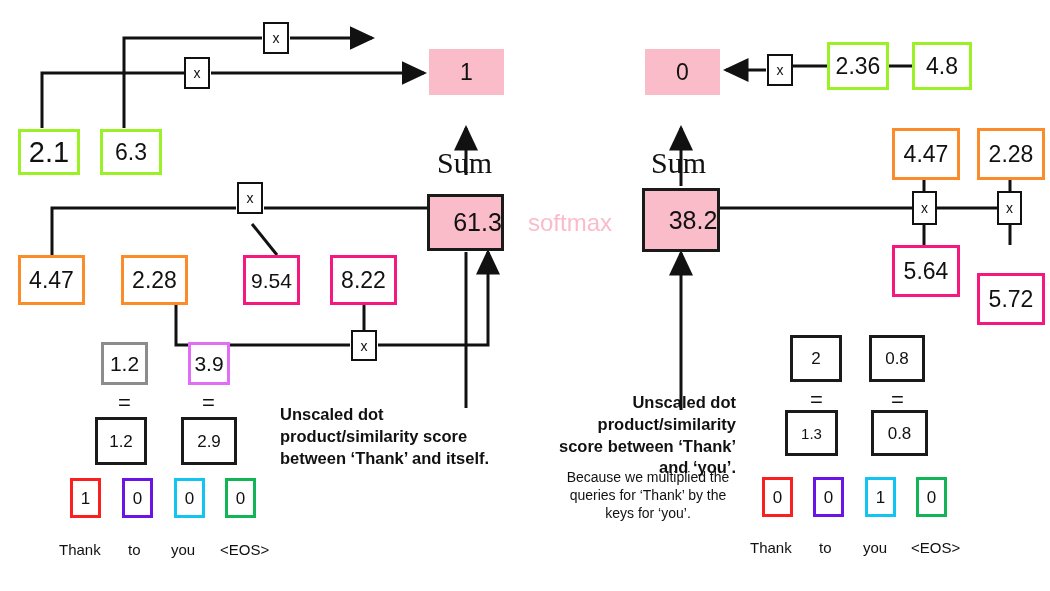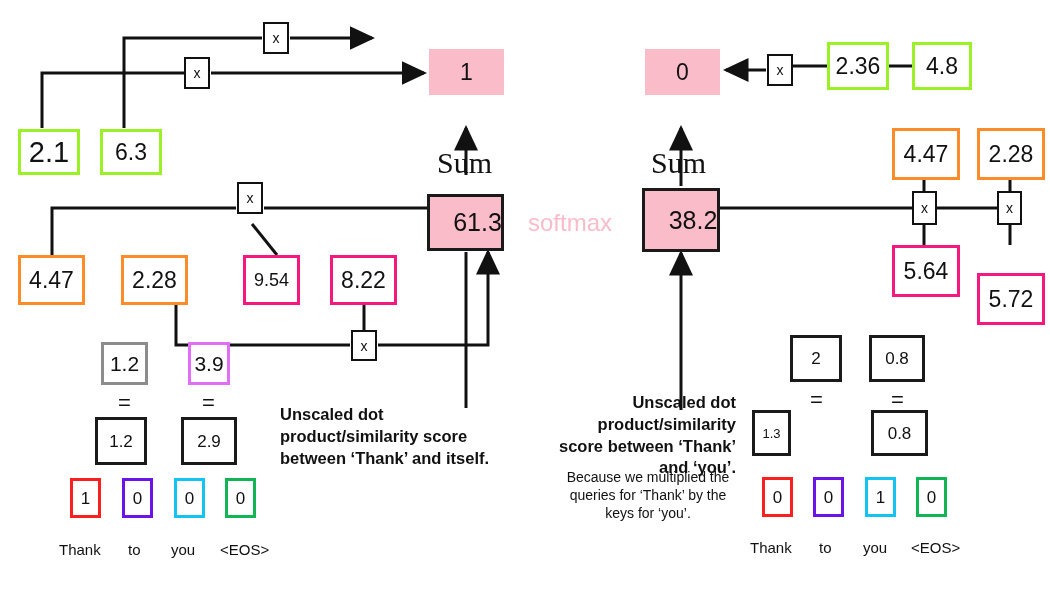--- a/index.html
+++ b/index.html
@@ -109,21 +109,21 @@
 
   <div class="box bx-pinkfill-outline" style="left:427px;top:194px;width:77px;height:57px;font-size:25px;">61.3</div>
 
   <div class="softmax" style="left:528px;top:209px;">softmax</div>
 
   <div class="mult" style="left:237px;top:182px;width:26px;height:32px;">x</div>
 
   <div class="box bx-orange" style="left:18px;top:255px;width:67px;height:50px;font-size:23px;">4.47</div>
   <div class="box bx-orange" style="left:121px;top:255px;width:67px;height:50px;font-size:23px;">2.28</div>
 
-  <div class="box bx-magenta" style="left:243px;top:255px;width:57px;height:50px;font-size:18px;">9.54</div>
+  <div class="box bx-magenta" style="left:243px;top:255px;width:57px;height:50px;font-size:21px;">9.54</div>
   <div class="box bx-magenta" style="left:330px;top:255px;width:67px;height:50px;font-size:23px;">8.22</div>
 
   <div class="mult" style="left:351px;top:330px;width:26px;height:31px;">x</div>
 
   <div class="box bx-gray" style="left:101px;top:342px;width:47px;height:43px;font-size:21px;">1.2</div>
   <div class="box bx-violet" style="left:188px;top:342px;width:42px;height:43px;font-size:21px;">3.9</div>
 
   <div class="eqsign" style="left:118px;top:390px;">=</div>
   <div class="eqsign" style="left:202px;top:390px;">=</div>
 
@@ -161,21 +161,21 @@
 
   <div class="box bx-magenta" style="left:892px;top:245px;width:68px;height:52px;font-size:23px;">5.64</div>
   <div class="box bx-magenta" style="left:977px;top:245px;width:68px;height:52px;font-size:23px;margin-top:28px;">5.72</div>
 
   <div class="box bx-black" style="left:790px;top:335px;width:52px;height:47px;font-size:17px;">2</div>
   <div class="box bx-black" style="left:869px;top:335px;width:56px;height:47px;font-size:17px;">0.8</div>
 
   <div class="eqsign" style="left:810px;top:387px;">=</div>
   <div class="eqsign" style="left:891px;top:387px;">=</div>
 
-  <div class="box bx-black" style="left:752px;top:410px;width:39px;height:46px;font-size:13px;">1.3</div>
+  <div class="box bx-black" style="left:785px;top:410px;width:53px;height:46px;font-size:15px;">1.3</div>
   <div class="box bx-black" style="left:871px;top:410px;width:57px;height:46px;font-size:17px;">0.8</div>
 
   <div class="box bx-red" style="left:762px;top:477px;width:31px;height:40px;font-size:17px;">0</div>
   <div class="box bx-purple" style="left:813px;top:477px;width:31px;height:40px;font-size:17px;">0</div>
   <div class="box bx-cyan" style="left:865px;top:477px;width:31px;height:40px;font-size:17px;">1</div>
   <div class="box bx-emerald" style="left:916px;top:477px;width:31px;height:40px;font-size:17px;">0</div>
 
   <div class="word" style="left:750px;top:539px;">Thank</div>
   <div class="word" style="left:819px;top:539px;">to</div>
   <div class="word" style="left:863px;top:539px;">you</div>

